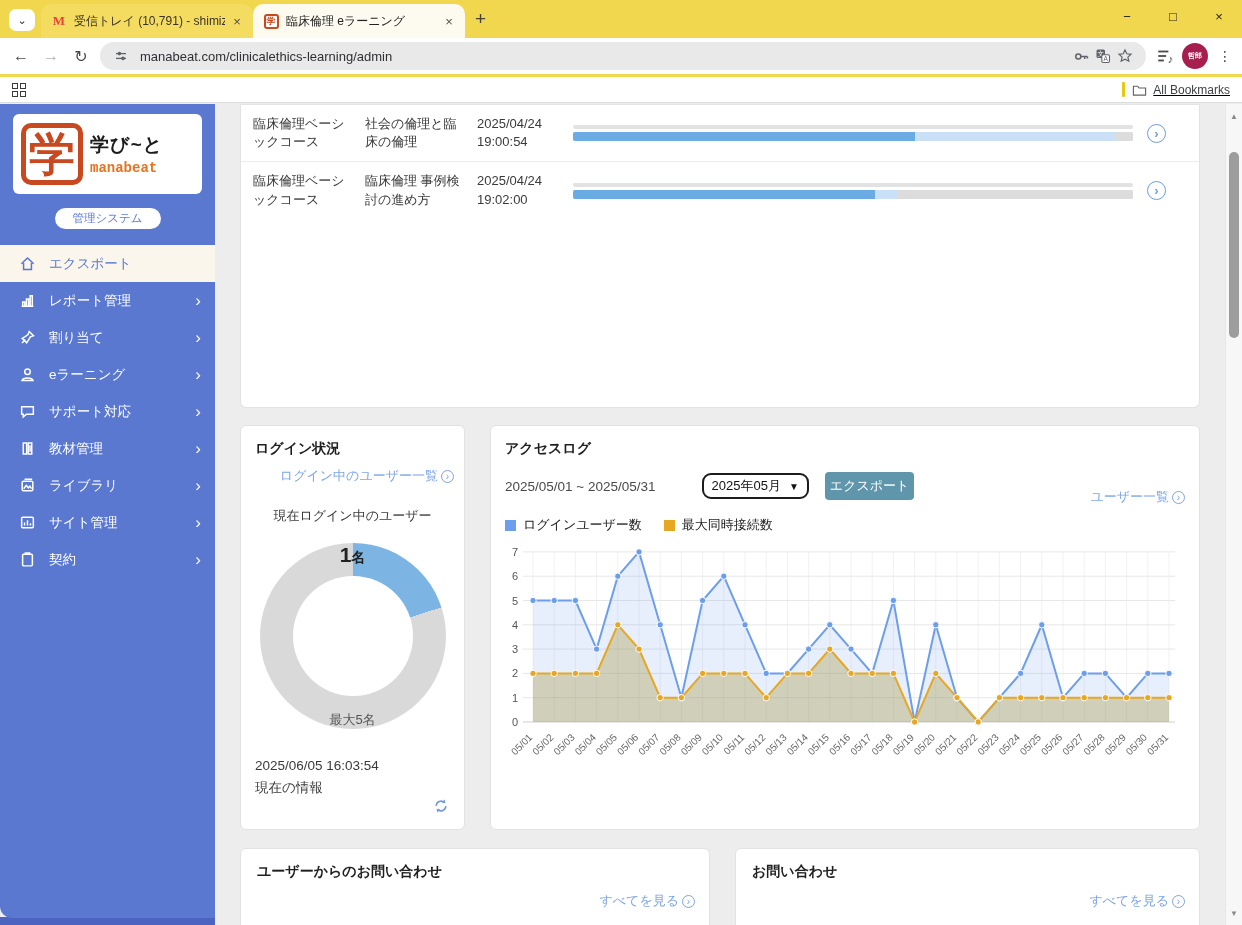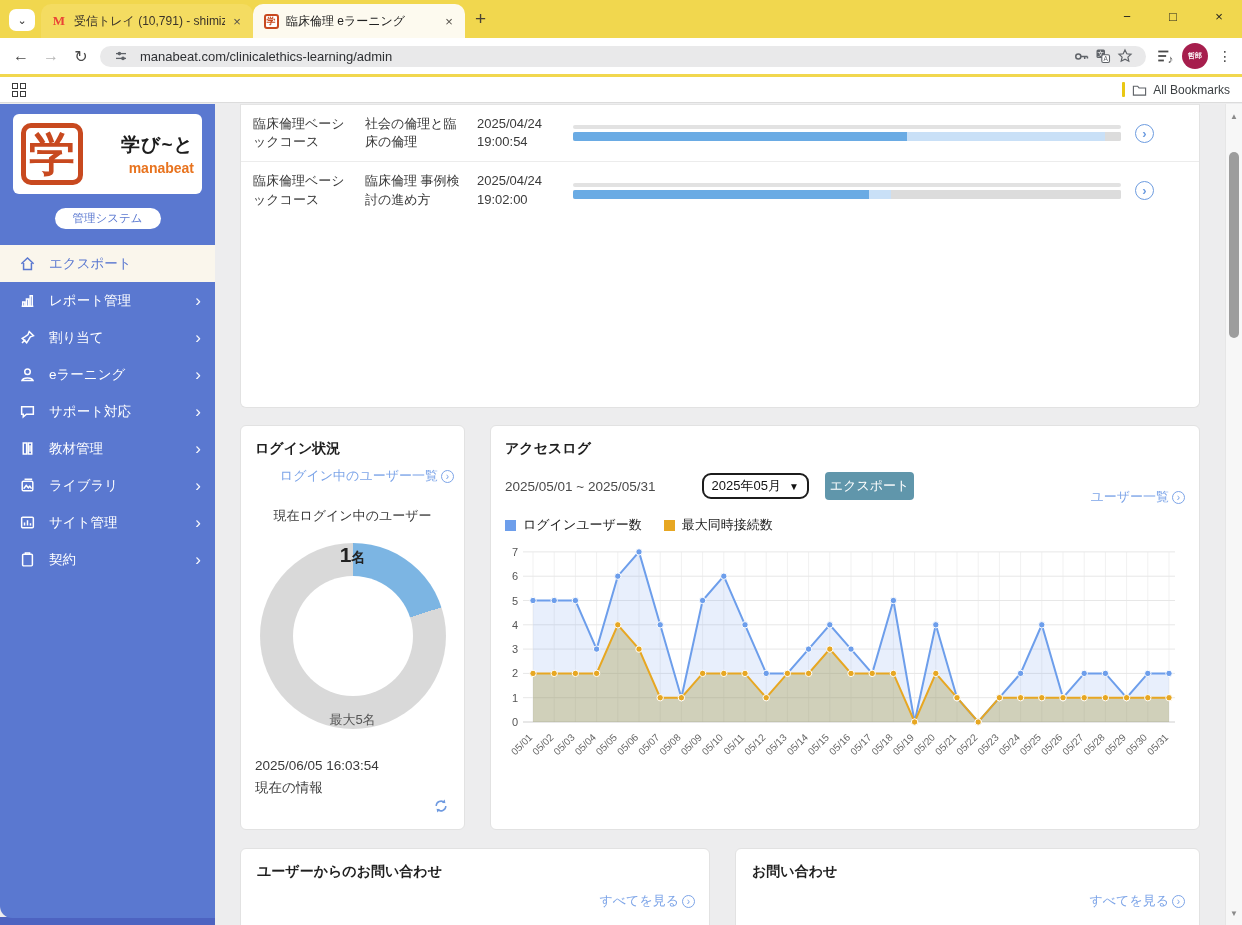--- a/index.html
+++ b/index.html
@@ -21,58 +21,58 @@
   .gmail-m { font-weight:bold; font-size:13px; color:#ea4335; font-family:"Liberation Serif",serif; }
   .manabeat-fav { width:15px; height:15px; border:2px solid #c8491f; border-radius:3px; color:#c8491f;
                   font-size:9px; font-weight:bold; display:flex; align-items:center; justify-content:center; background:#fff; }
   .newtab-btn { font-size:19px; color:#4a4335; margin:0 0 8px 10px; cursor:pointer; }
   .win-controls { position:absolute; right:0; top:0; height:34px; display:flex; }
   .win-btn { width:46px; height:32px; display:flex; align-items:center; justify-content:center; font-size:13px; color:#1d1d1d; cursor:pointer; }
 
   .toolbar { height:36px; background:#fff; display:flex; align-items:center; padding:0 6px; }
   .nav-btn { width:30px; height:30px; display:flex; align-items:center; justify-content:center; font-size:16px; color:#4a4a4a; border-radius:50%; cursor:pointer; }
   .nav-btn.disabled { color:#b5b5b5; }
-  .urlbar { flex:1; height:21px; background:#e9e9ea; border-radius:14px; margin:0 8px 0 4px; display:flex; align-items:center; padding:0 10px; min-width:0; }
+  .urlbar { flex:1; height:28px; background:#e9e9ea; border-radius:14px; margin:0 8px 0 4px; display:flex; align-items:center; padding:0 10px; min-width:0; }
   .urlbar .url-text { flex:1; font-size:13px; color:#2e3033; margin-left:8px; white-space:nowrap; overflow:hidden; }
   .pill-ic { width:22px; height:22px; display:flex; align-items:center; justify-content:center; flex:0 0 auto; cursor:pointer; }
   .avatar { width:26px; height:26px; border-radius:50%; background:#a61e4d; color:#fff; font-size:7px; font-weight:bold;
             display:flex; align-items:center; justify-content:center; margin:0 6px; flex:0 0 auto; cursor:pointer; }
   .kebab { font-size:14px; color:#444; width:22px; text-align:center; cursor:pointer; }
   .ystrip { height:3px; background:#f1d74e; }
   .bookmarks { height:26px; background:#fff; border-bottom:1px solid #dcdcdc; display:flex; align-items:center; padding:0 12px; }
   .apps-grid { display:grid; grid-template-columns:6px 6px; grid-gap:2px; cursor:pointer; }
   .apps-grid span { width:6px; height:6px; border:1.5px solid #3b3b3b; background:#fff; }
-  .bm-right { margin-left:auto; display:flex; align-items:center; gap:7px; }
+  .bm-right { margin-left:auto; display:flex; align-items:center; gap:7px;text-decoration:underline; }
   .bm-ybar { width:3px; height:15px; background:#e9c713; border-radius:1px; }
   .bm-label { font-size:12px; color:#3c4043; cursor:pointer; display:flex; align-items:center; gap:6px; }
 
   
   .app { position:absolute; top:104px; left:0; right:0; bottom:0; }
   .sidebar-underlay { position:absolute; left:0; bottom:0; width:215px; height:8px; background:#4d63c1; }
   .sidebar { position:absolute; left:0; top:0; width:215px; height:814px; background:#5a78d0; border-bottom-left-radius:12px; z-index:2; }
   .logo-card { margin:10px 13px 0; background:#fff; border-radius:6px; padding:9px 8px; display:flex; align-items:center; gap:7px; }
   .logo-seal { width:62px; height:62px; border:5px solid #c8491f; border-radius:10px; display:flex; align-items:center; justify-content:center;
                font-size:46px; font-weight:bold; color:#c8491f; line-height:1; flex:0 0 auto; }
-  .logo-txt { text-align:right; flex:1; }
+  .logo-txt { flex:1;font-family:Liberation Mono, monospace; }
   .logo-name { font-size:19px; font-weight:bold; color:#1c1c1c; letter-spacing:1px; }
   .logo-brand { font-size:14px; font-weight:bold; color:#e8731e; margin-top:2px; }
   .admin-badge { width:106px; margin:14px auto 0; background:#fff; color:#5a78d0; font-size:11.5px; text-align:center;
                  padding:3px 0; border-radius:11px; cursor:pointer; }
   .menu { margin-top:16px; }
   .menu-item { height:37px; display:flex; align-items:center; padding:0 14px 0 19px; color:#fff; font-size:13.5px; cursor:pointer; }
   .menu-item .mi-icon { width:17px; height:17px; margin-right:13px; flex:0 0 auto; }
   .menu-item .chev { margin-left:auto; font-size:17px; line-height:1; opacity:.95; }
   .menu-item.active { background:#faf6ec; color:#5a78d0; }
 
   .main { position:absolute; left:215px; top:0; right:0; bottom:0; background:#ededee; overflow:hidden; }
   .card { position:absolute; background:#fff; border:1px solid #e2e2e2; border-radius:6px; }
 
   
   .card.table-card { left:25px; top:0; width:960px; height:304px; border-top:none; border-radius:0 0 6px 6px; }
-  .trow { display:grid; grid-template-columns:112px 112px 96px 1fr 44px; align-items:center; padding:10px 20px 10px 12px; border-top:1px solid #ececec; }
+  .trow { display:grid; grid-template-columns:112px 112px 96px 1fr 44px; align-items:center; padding:10px 8px 10px 12px; border-top:1px solid #ececec; }
   .trow:first-child { border-top:1px solid #e4e4e4; }
   .trow .tcell { font-size:13px; color:#3a3a3a; line-height:1.4; padding-right:10px; }
   .pwrap { padding-right:14px; }
   .pthin { height:4px; background:#e2e2e2; border-radius:2px; margin-bottom:3px; }
   .pbar { height:9px; border-radius:2px; background:#dcdcdc; display:flex; overflow:hidden; }
   .pbar span { height:100%; display:block; }
   .row-arrow { width:19px; height:19px; border:1.6px solid #6d9ce0; border-radius:50%; color:#6d9ce0; font-size:13px; font-weight:bold;
                display:flex; align-items:center; justify-content:center; cursor:pointer; }
 
   

